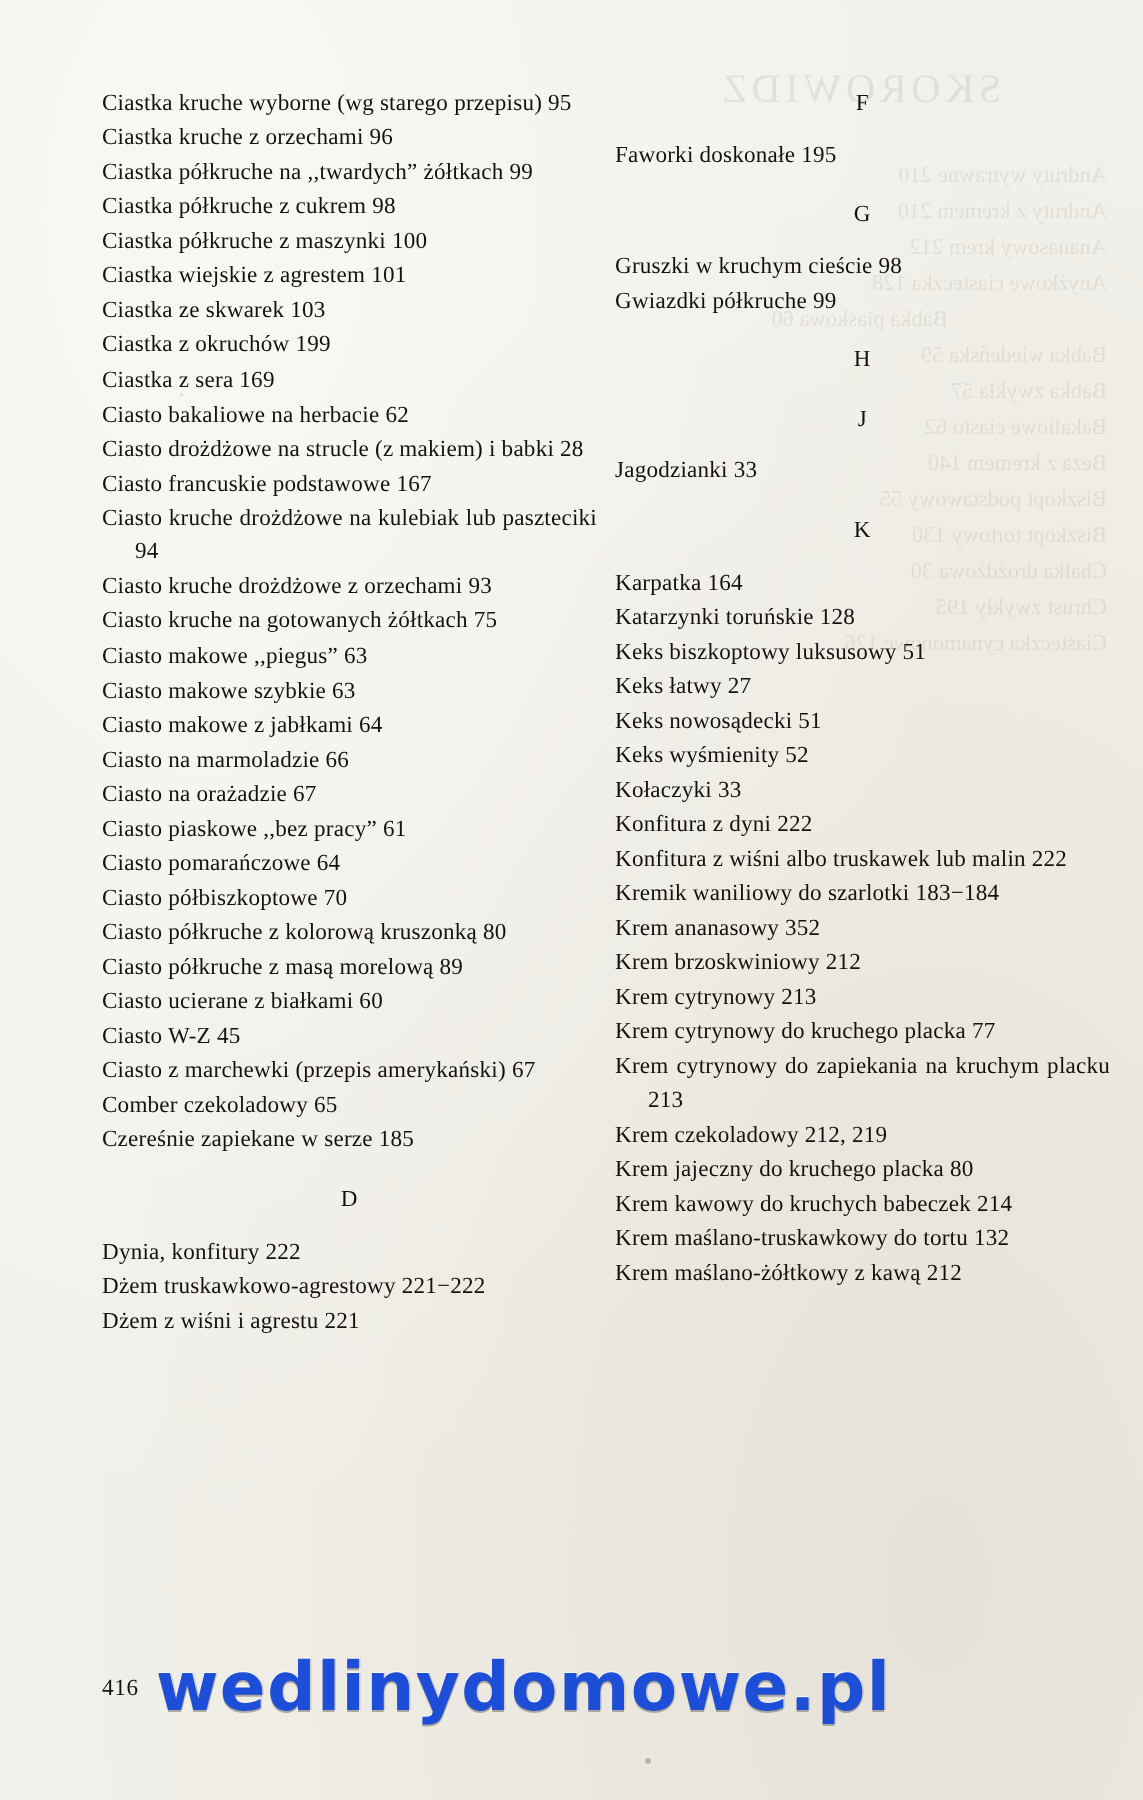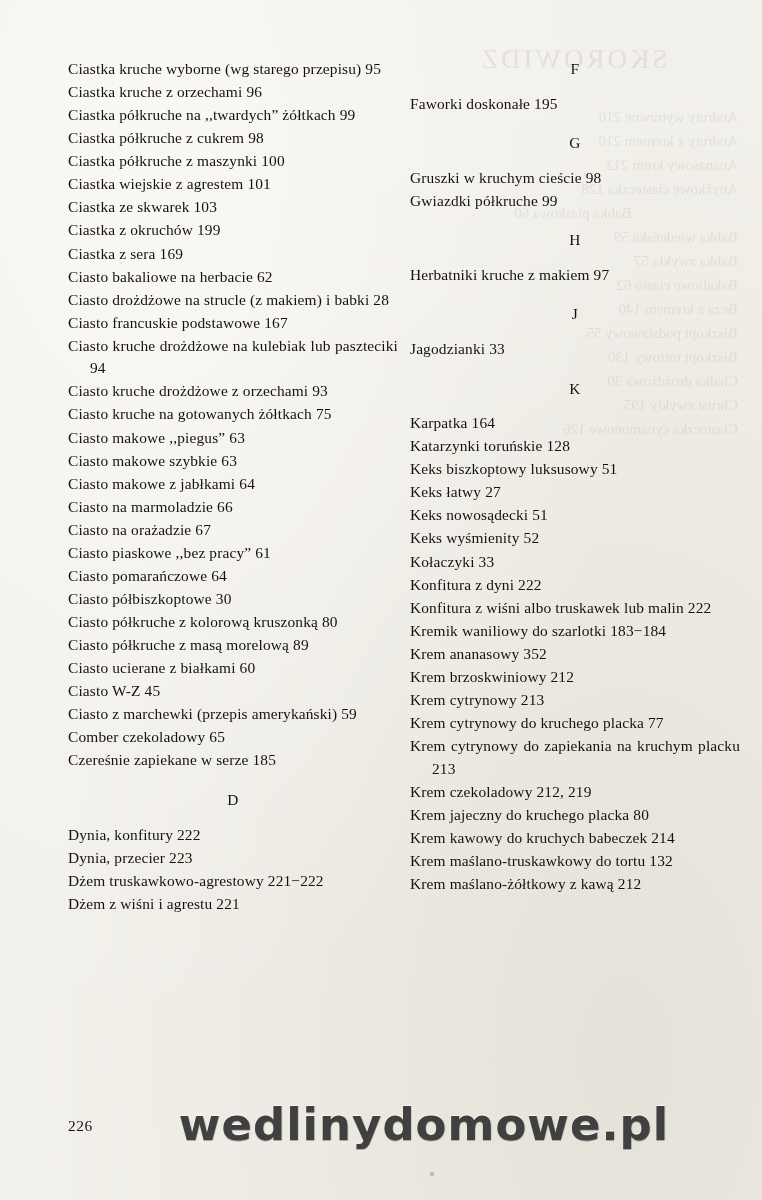--- a/index.html
+++ b/index.html
@@ -112,28 +112,27 @@
     top: 1096px;
     width: 640px;
     height: 58px;
     pointer-events: none;
   }
   .watermark .wm-text {
     font-family: "DejaVu Sans", sans-serif;
     font-weight: bold;
     font-size: 45px;
     letter-spacing: 1px;
-    color: #404040;
+    color: #1d4ed8;
     text-shadow:
       0 1px 0 rgba(120,115,105,0.55),
       0 -1px 0 rgba(255,255,255,0.7),
       1px 0 0 rgba(150,145,135,0.35);
     white-space: nowrap;
     line-height: 58px;
-    text-align: center;
   }
   .speck {
     position: absolute;
     width: 3px;
     height: 3px;
     background: rgba(90,84,74,0.35);
     border-radius: 50%;
   }
 </style>
 </head>
@@ -177,48 +176,46 @@
       <p class="entry just">Ciasto kruche drożdżowe na kulebiak lub pasztecikі 94</p>
       <p class="entry">Ciasto kruche drożdżowe z orzechami 93</p>
       <p class="entry">Ciasto kruche na gotowanych żółtkach 75</p>
       <p class="entry">Ciasto makowe ,,piegus” 63</p>
       <p class="entry">Ciasto makowe szybkie 63</p>
       <p class="entry">Ciasto makowe z jabłkami 64</p>
       <p class="entry">Ciasto na marmoladzie 66</p>
       <p class="entry">Ciasto na orażadzie 67</p>
       <p class="entry">Ciasto piaskowe ,,bez pracy” 61</p>
       <p class="entry">Ciasto pomarańczowe 64</p>
-      <p class="entry">Ciasto półbiszkoptowe 30</p>
+      <p class="entry">Ciasto półbiszkoptowe 70</p>
       <p class="entry just">Ciasto półkruche z kolorową kruszonką 80</p>
       <p class="entry">Ciasto półkruche z masą morelową 89</p>
       <p class="entry">Ciasto ucierane z białkami 60</p>
       <p class="entry">Ciasto W-Z 45</p>
-      <p class="entry just">Ciasto z marchewki (przepis amerykański) 59</p>
+      <p class="entry just">Ciasto z marchewki (przepis amerykański) 67</p>
       <p class="entry">Comber czekoladowy 65</p>
       <p class="entry">Czereśnie zapiekane w serze 185</p>
 
       <div class="letter">D</div>
 
       <p class="entry">Dynia, konfitury 222</p>
-      <p class="entry">Dynia, przecier 223</p>
       <p class="entry">Dżem truskawkowo-agrestowy 221−222</p>
       <p class="entry">Dżem z wiśni i agrestu 221</p>
     </div>
 
     <div class="col col-right">
 
       <div class="letter first">F</div>
       <p class="entry">Faworki doskonałe 195</p>
 
       <div class="letter">G</div>
       <p class="entry">Gruszki w kruchym cieście 98</p>
       <p class="entry">Gwiazdki półkruche 99</p>
 
       <div class="letter">H</div>
-      <p class="entry">Herbatniki kruche z makiem 97</p>
 
       <div class="letter">J</div>
       <p class="entry">Jagodzianki 33</p>
 
       <div class="letter">K</div>
       <p class="entry">Karpatka 164</p>
       <p class="entry">Katarzynki toruńskie 128</p>
       <p class="entry">Keks biszkoptowy luksusowy 51</p>
       <p class="entry">Keks łatwy 27</p>
       <p class="entry">Keks nowosądecki 51</p>
@@ -233,21 +230,21 @@
       <p class="entry">Krem cytrynowy do kruchego placka 77</p>
       <p class="entry just">Krem cytrynowy do zapiekania na kruchym placku 213</p>
       <p class="entry">Krem czekoladowy 212, 219</p>
       <p class="entry">Krem jajeczny do kruchego placka 80</p>
       <p class="entry just">Krem kawowy do kruchych babeczek 214</p>
       <p class="entry just">Krem maślano-truskawkowy do tortu 132</p>
       <p class="entry">Krem maślano-żółtkowy z kawą 212</p>
     </div>
   </div>
 
-  <div class="folio">226</div>
+  <div class="folio">416</div>
 
   <div class="watermark">
     <div class="wm-text">wedlinydomowe.pl</div>
   </div>
 
   <div class="speck" style="left:430px; top:1172px; width:4px; height:4px;"></div>
   <div class="speck" style="left:120px; top:262px; width:2px; height:2px; opacity:.5;"></div>
 
 </div>
 

